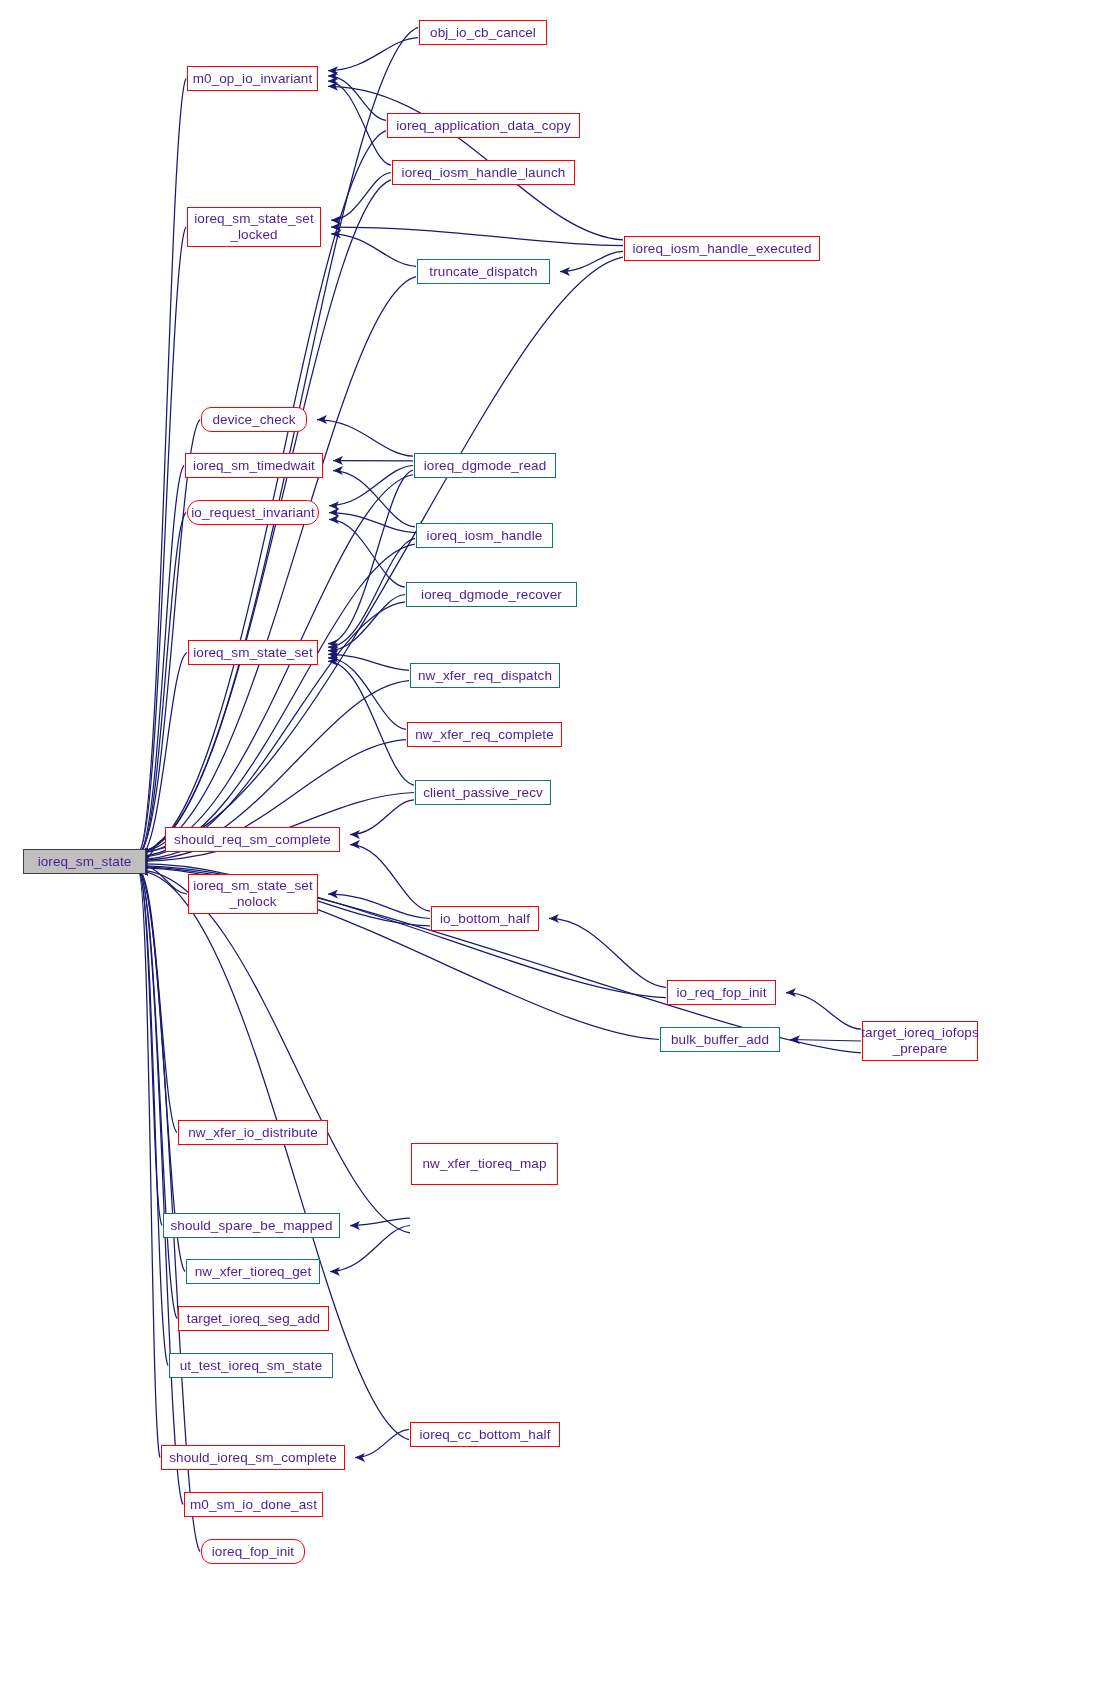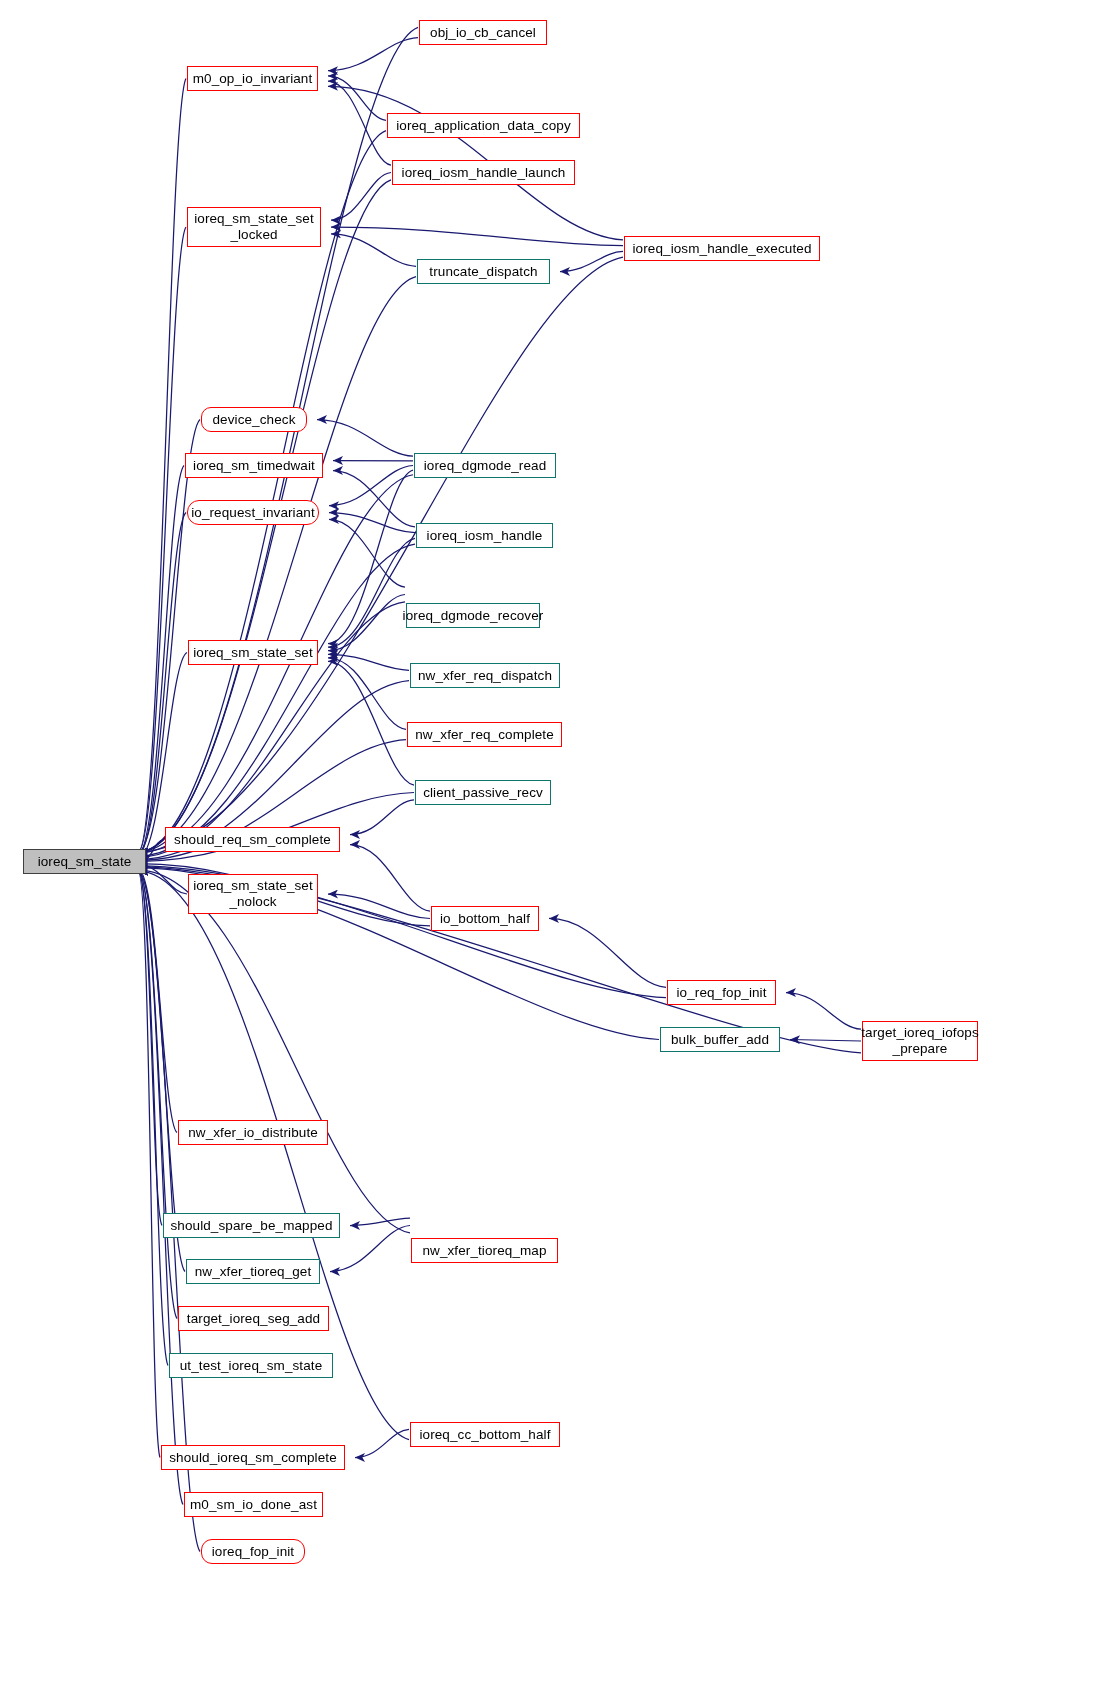--- a/index.html
+++ b/index.html
@@ -26,21 +26,21 @@
   }
   .node {
     position: absolute;
     box-sizing: border-box;
     display: flex;
     align-items: center;
     justify-content: center;
     text-align: center;
     font-size: 13.5px;
     line-height: 1.18;
-    color: #000000;
+    color: #4c1d95;
     background: #ffffff;
     border: 1px solid #ff0000;
     white-space: pre-line;
     padding: 0 21px;
     letter-spacing: 0.1px;
   }
   .node.black {
     border: 1px solid #0f766e;
   }
   .node.current {
@@ -132,36 +132,36 @@
       <div class="node red" style="left: 392px; top: 160px; width: 183px; height: 25px;"><span>ioreq_iosm_handle_launch</span></div>
       <div class="node red" style="left: 187px; top: 207px; width: 134px; height: 40px;"><span>ioreq_sm_state_set
 _locked</span></div>
       <div class="node red" style="left: 624px; top: 236px; width: 196px; height: 25px;"><span>ioreq_iosm_handle_executed</span></div>
       <div class="node black" style="left: 417px; top: 259px; width: 133px; height: 25px;"><span>truncate_dispatch</span></div>
       <div class="node red" style="left: 201px; top: 407px; width: 106px; height: 25px; border-radius: 10px;"><span>device_check</span></div>
       <div class="node black" style="left: 414px; top: 453px; width: 142px; height: 25px;"><span>ioreq_dgmode_read</span></div>
       <div class="node red" style="left: 185px; top: 453px; width: 138px; height: 25px;"><span>ioreq_sm_timedwait</span></div>
       <div class="node red" style="left: 187px; top: 500px; width: 132px; height: 25px; border-radius: 12px;"><span>io_request_invariant</span></div>
       <div class="node black" style="left: 416px; top: 523px; width: 137px; height: 25px;"><span>ioreq_iosm_handle</span></div>
-      <div class="node black" style="left: 406px; top: 582px; width: 134px; height: 25px; margin-top: 21px;"><span>ioreq_dgmode_recover</span></div>
+      <div class="node black" style="left: 406px; top: 582px; width: 171px; height: 25px;"><span>ioreq_dgmode_recover</span></div>
       <div class="node red" style="left: 188px; top: 640px; width: 130px; height: 25px;"><span>ioreq_sm_state_set</span></div>
       <div class="node black" style="left: 410px; top: 663px; width: 150px; height: 25px;"><span>nw_xfer_req_dispatch</span></div>
       <div class="node red" style="left: 407px; top: 722px; width: 155px; height: 25px;"><span>nw_xfer_req_complete</span></div>
       <div class="node black" style="left: 415px; top: 780px; width: 136px; height: 25px;"><span>client_passive_recv</span></div>
       <div class="node red" style="left: 165px; top: 827px; width: 175px; height: 25px;"><span>should_req_sm_complete</span></div>
       <div class="node red" style="left: 188px; top: 874px; width: 130px; height: 40px;"><span>ioreq_sm_state_set
 _nolock</span></div>
       <div class="node red" style="left: 431px; top: 906px; width: 108px; height: 25px;"><span>io_bottom_half</span></div>
       <div class="node red" style="left: 667px; top: 980px; width: 109px; height: 25px;"><span>io_req_fop_init</span></div>
       <div class="node black" style="left: 660px; top: 1027px; width: 120px; height: 25px;"><span>bulk_buffer_add</span></div>
       <div class="node red" style="left: 862px; top: 1021px; width: 116px; height: 40px;"><span>target_ioreq_iofops
 _prepare</span></div>
       <div class="node red" style="left: 178px; top: 1120px; width: 150px; height: 25px;"><span>nw_xfer_io_distribute</span></div>
       <div class="node black" style="left: 163px; top: 1213px; width: 177px; height: 25px;"><span>should_spare_be_mapped</span></div>
-      <div class="node red" style="left: 411px; top: 1238px; width: 147px; height: 25px;"><span>nw_xfer_tioreq_map</span></div>
+      <div class="node red" style="left: 411px; top: 1143px; width: 147px; height: 42px;"><span>nw_xfer_tioreq_map</span></div>
       <div class="node black" style="left: 186px; top: 1259px; width: 134px; height: 25px;"><span>nw_xfer_tioreq_get</span></div>
       <div class="node red" style="left: 178px; top: 1306px; width: 151px; height: 25px;"><span>target_ioreq_seg_add</span></div>
       <div class="node black" style="left: 169px; top: 1353px; width: 164px; height: 25px;"><span>ut_test_ioreq_sm_state</span></div>
       <div class="node red" style="left: 410px; top: 1422px; width: 150px; height: 25px;"><span>ioreq_cc_bottom_half</span></div>
       <div class="node red" style="left: 161px; top: 1445px; width: 184px; height: 25px;"><span>should_ioreq_sm_complete</span></div>
       <div class="node red" style="left: 184px; top: 1492px; width: 139px; height: 25px;"><span>m0_sm_io_done_ast</span></div>
       <div class="node red" style="left: 201px; top: 1539px; width: 104px; height: 25px; border-radius: 11px;"><span>ioreq_fop_init</span></div>
     </div>
 </div>
 

